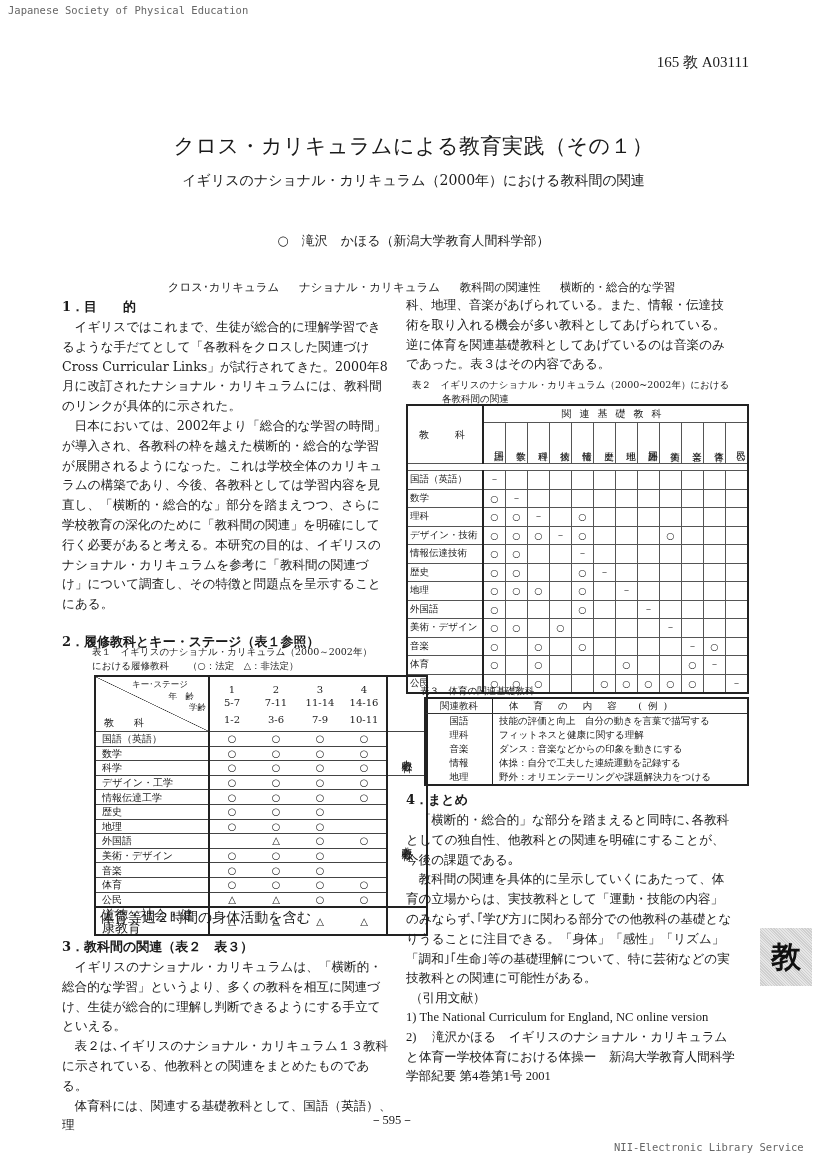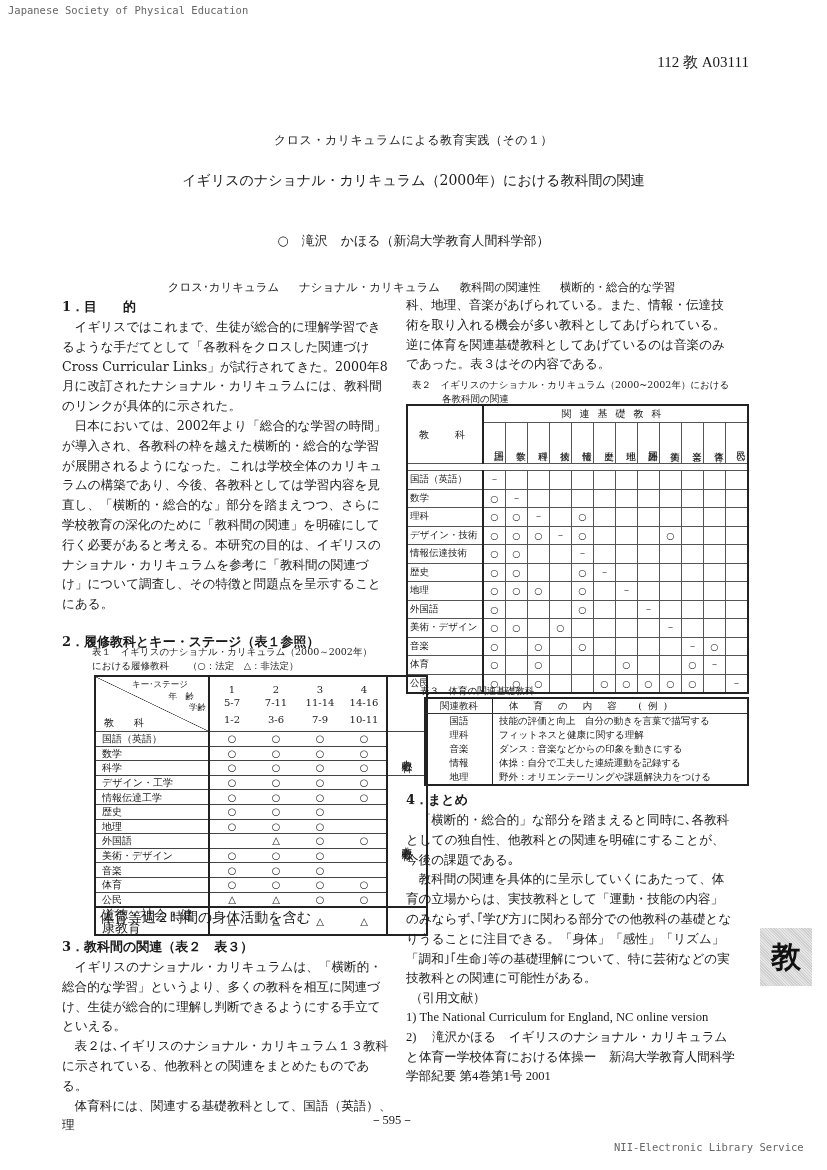--- a/index.html
+++ b/index.html
@@ -7,21 +7,21 @@
     width: 827px; height: 1170px; position: relative; overflow: hidden;
     font-family: "DejaVu Serif", serif; color: #1a1a1a;
   }
   .abs { position: absolute; }
   .mono { font-family: "DejaVu Sans Mono", "Liberation Mono", monospace; color: #666; font-size: 10.5px; }
   .serif { font-family: "Liberation Serif", "DejaVu Serif", serif; }
 
   #header-left { left: 8px; top: 4px; }
   #paper-code { right: 78px; top: 53px; font-size: 15px; font-family: "Liberation Serif", serif; }
 
-  #title { left: 0; width: 827px; top: 132px; text-align: center; font-size: 12px; letter-spacing: 0.5px; }
+  #title { left: 0; width: 827px; top: 132px; text-align: center; font-size: 21px; letter-spacing: 0.5px; }
   #subtitle { left: 0; width: 827px; top: 172px; text-align: center; font-size: 14px; }
   #author { left: 0; width: 827px; top: 232px; text-align: center; font-size: 13px; }
   #keywords { left: 0; width: 827px; top: 280px; text-align: center; font-size: 11.5px; padding-left: 16px; box-sizing: border-box; }
   #keywords span { margin: 0 8px; }
 
   .col { font-size: 12.6px; line-height: 19.8px; }
   .col p { margin: 0; text-indent: 1em; }
   .sec-h { font-size: 13px; margin: 0; line-height: 20px; }
   #col-left { left: 62px; top: 297px; width: 330px; }
   #col-right { left: 406px; top: 297px; width: 330px; font-family: Liberation Mono, monospace; }
@@ -64,21 +64,21 @@
     background: repeating-linear-gradient(45deg, #cfcfcf 0 1px, #e6e6e6 1px 2px);
     font-family: "DejaVu Sans", sans-serif; font-size: 30px; font-weight: bold; text-align: center; line-height: 58px; color: #111; }
 
   #page-number { left: 370px; top: 1112px; font-size: 12.5px; font-family: Liberation Serif, serif; }
   #footer-right { left: 614px; top: 1141px; }
 </style>
 </head>
 <body>
 
 <div id="header-left" class="abs mono">Japanese Society of Physical Education</div>
-<div id="paper-code" class="abs">112 教 A03111</div>
+<div id="paper-code" class="abs">165 教 A03111</div>
 
 <div id="title" class="abs">クロス・カリキュラムによる教育実践（その１）</div>
 <div id="subtitle" class="abs">イギリスのナショナル・カリキュラム（2000年）における教科間の関連</div>
 <div id="author" class="abs">○　滝沢　かほる（新潟大学教育人間科学部）</div>
 <div id="keywords" class="abs">
   <span>クロス･カリキュラム</span>
   <span>ナショナル・カリキュラム</span>
   <span>教科間の関連性</span>
   <span>横断的・総合的な学習</span>
 </div>

